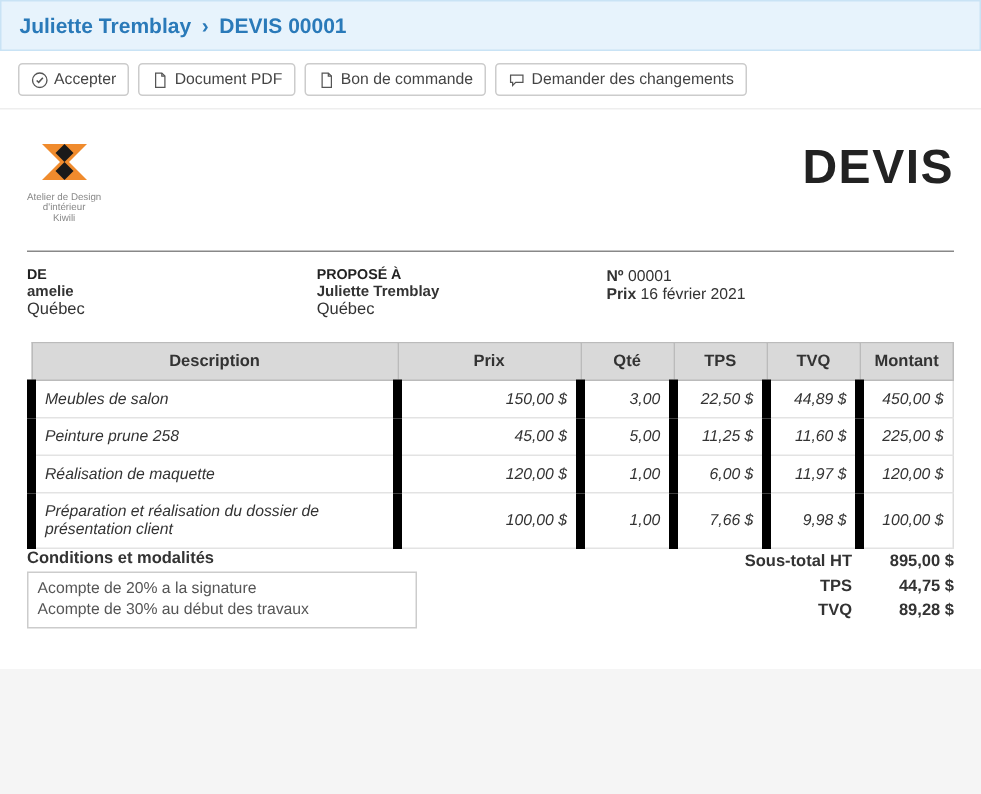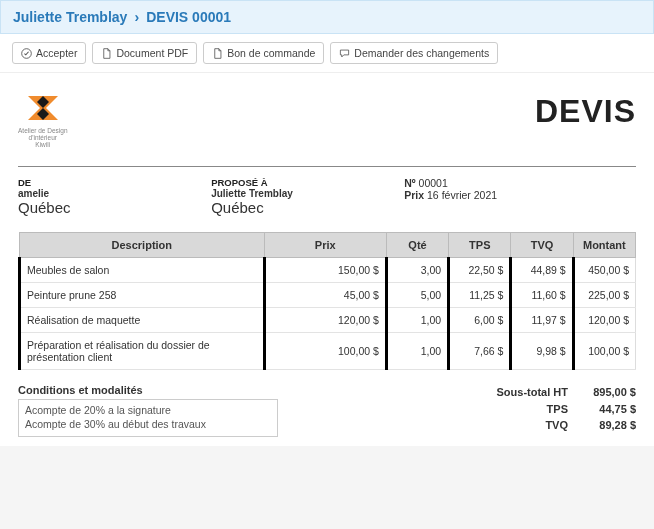--- a/index.html
+++ b/index.html
@@ -18,32 +18,32 @@
   .logo { text-align: center; }
   .logo svg { width: 46px; height: 30px; }
   .logo-text { font-size: 6.5px; color: #888; line-height: 1.1; margin-top: 2px; }
   .big-title { font-size: 32px; font-weight: bold; color: #222; letter-spacing: 1px; }
   hr.sep1 { border: none; border-top: 1px solid #888; margin: 0 0 6px 0; }
   .info-row { display: flex; padding: 4px 0 10px 0; }
   .info-col { flex: 1; }
   .info-col.meta { flex: 1.2; }
   .label-small { font-size: 9.5px; font-weight: bold; color: #222; }
   .strong { font-weight: bold; font-size: 10px; }
-  .plain { font-size: 15px; }
+  .plain { font-size: 11px; }
   .meta-line { font-size: 10.5px; }
   .meta-line .mk { font-weight: bold; }
   table.lines { width: 100%; border-collapse: collapse; margin-top: 6px; }
   table.lines th { background: #d9d9d9; border: 1px solid #bbb; padding: 6px 6px; font-size: 11px; font-weight: bold; text-align: center; }
   table.lines th.desc { width: 220px; margin-left: 20px; }
   table.lines th.price { width: 110px; }
   table.lines th.qty, table.lines th.tps, table.lines th.tvq, table.lines th.amt { width: 56px; }
-  table.lines td { border-left: 3px solid #000000; border-right: 1px solid #ddd; border-bottom: 1px solid #e3e3e3; padding: 6px 6px; font-size: 10.5px; vertical-align: middle; }
+  table.lines td { border-left: 6px solid #000000; border-right: 1px solid #ddd; border-bottom: 1px solid #e3e3e3; padding: 6px 6px; font-size: 10.5px; vertical-align: middle; font-style: italic; }
   table.lines td.num { text-align: right; }
   table.lines td.desc { text-align: left; }
-  .footer { display: flex; justify-content: space-between; margin-top: 14px; }
+  .footer { display: flex; justify-content: space-between; }
   .terms { width: 260px; }
   .terms-title { font-weight: bold; font-size: 11px; margin-bottom: 3px; }
   .terms-box { border: 1px solid #ccc; padding: 4px 6px; font-size: 10.5px; color: #555; line-height: 1.3; }
   .totals { text-align: right; font-size: 11px; }
   .totals .row { display: flex; justify-content: flex-end; gap: 12px; line-height: 1.5; }
   .totals .lbl { font-weight: bold; min-width: 90px; text-align: right; }
   .totals .val { min-width: 56px; text-align: right; font-weight: bold; }
 </style>
 </head>
 <body>

